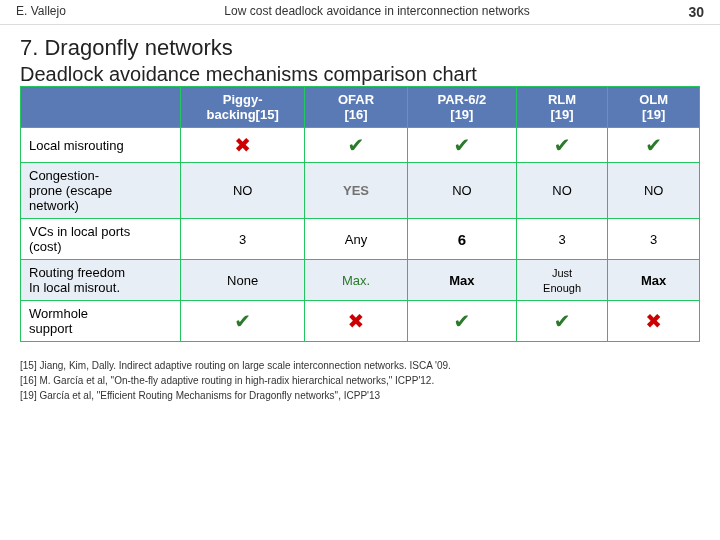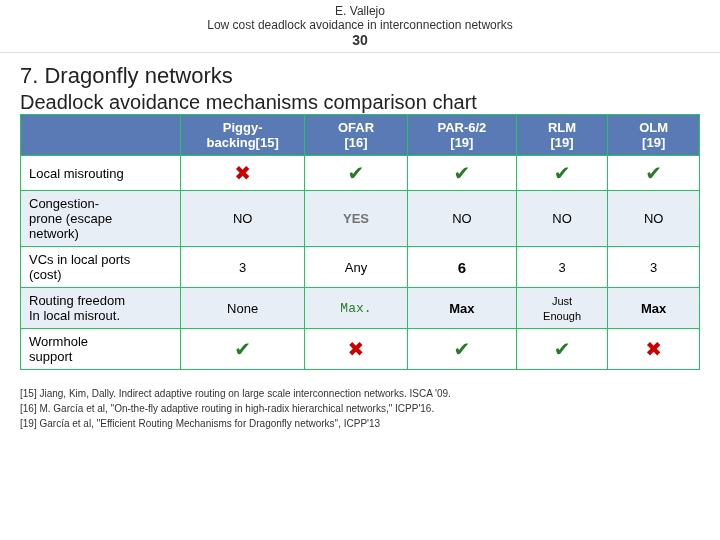--- a/index.html
+++ b/index.html
@@ -9,26 +9,24 @@
       background: #fff;
       font-family: Arial, sans-serif;
       font-size: 13px;
       overflow: hidden;
     }
 
     
     .header {
       display: flex;
       justify-content: space-between;
-      align-items: center;
       padding: 4px 16px;
       border-bottom: 1px solid #ddd;
       font-size: 12px;
       color: #333;
-      flex-direction: column;
     }
     .header-slide-num {
       font-weight: bold;
       font-size: 14px;
     }
 
     
     .main {
       padding: 10px 20px;
     }
@@ -157,35 +155,35 @@
         <td>3</td>
         <td>Any</td>
         <td style="font-weight:bold;font-size:15px;">6</td>
         <td>3</td>
         <td>3</td>
       </tr>
 
       <tr class="row-light">
         <td class="row-label">Routing freedom<br>In local misrout.</td>
         <td>None</td>
-        <td style="color:#2a7a2a;font-family:Liberation Mono, monospace;">Max.</td>
+        <td style="color:#2a7a2a;">Max.</td>
         <td style="font-weight:bold;">Max</td>
         <td><span class="just-enough">Just<br>Enough</span></td>
         <td style="font-weight:bold;">Max</td>
       </tr>
 
       <tr class="row-white">
         <td class="row-label">Wormhole<br>support</td>
         <td><span class="check-green">✔</span></td>
         <td><span class="cross-red">✖</span></td>
         <td><span class="check-green">✔</span></td>
         <td><span class="check-green">✔</span></td>
         <td><span class="cross-red">✖</span></td>
       </tr>
     </tbody>
   </table>
 </div>
 
 <div class="footer">
   <p><span>[15] Jiang, Kim, Dally. Indirect adaptive routing on large scale interconnection networks. ISCA '09.</span></p>
-  <p><span>[16] M. García et al, "On-the-fly adaptive routing in high-radix hierarchical networks," ICPP'16.</span></p>
+  <p><span>[16] M. García et al, "On-the-fly adaptive routing in high-radix hierarchical networks," ICPP'12.</span></p>
   <p><span>[19] García et al, "Efficient Routing Mechanisms for Dragonfly networks", ICPP'13</span></p>
 </div>
 
 </body></html>

